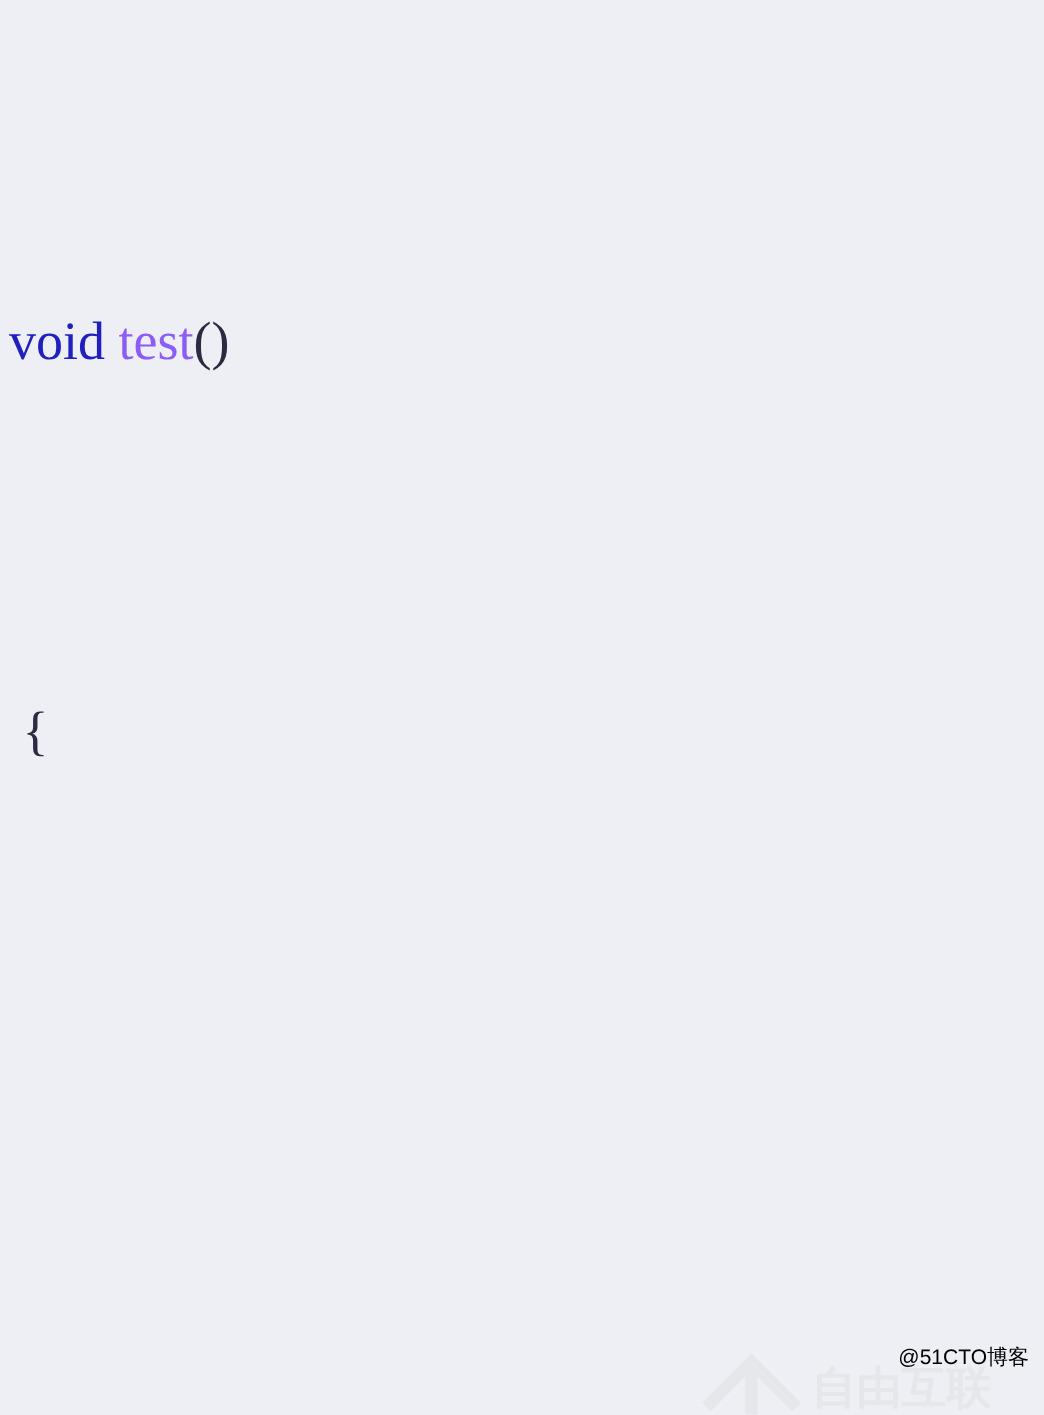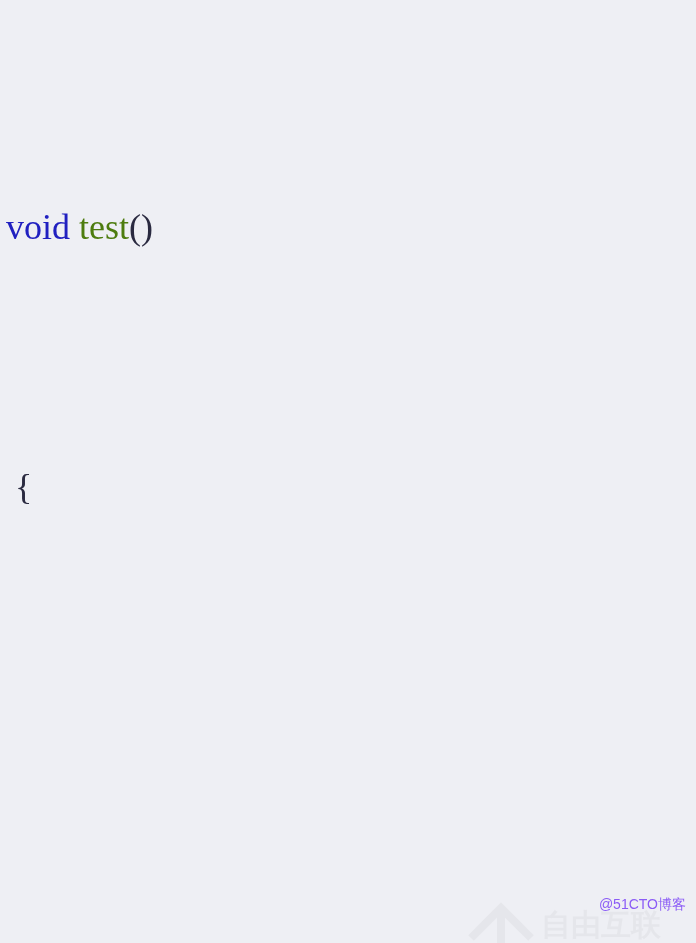--- a/index.html
+++ b/index.html
@@ -17,31 +17,31 @@
     padding: 0 0 0 6px;
     white-space: pre;
   }
   .line {
     position: relative;
     height: 65px;
   }
   
   .guide1 { position:absolute; left:28px; top:0; bottom:0; border-left:2px dashed #d0d0d8; }
   .kw { color:#2020c0; }
-  .fn { color:#4d7c0f;font-family:Liberation Serif, serif; }
+  .fn { color:#8b5cf6;font-family:Liberation Serif, serif; }
   .id { color:#3a3a55; }
   .op { color:#2a2a40; }
   .num { color:#2a2a40; }
   .brace { color:#2a2a40; }
   .paren { color:#2a2a40; }
   .watermark {
     position:absolute;
     right:10px; bottom:6px;
     font-size:14px;
-    color:#8b5cf6;
+    color:#000000;
     font-family: sans-serif;
   }
   .logo {
     position:absolute;
     right:-30px; bottom:-10px;
     width:260px; height:60px;
     opacity:0.08;
     font-family:sans-serif;
     font-weight:bold;
   }

